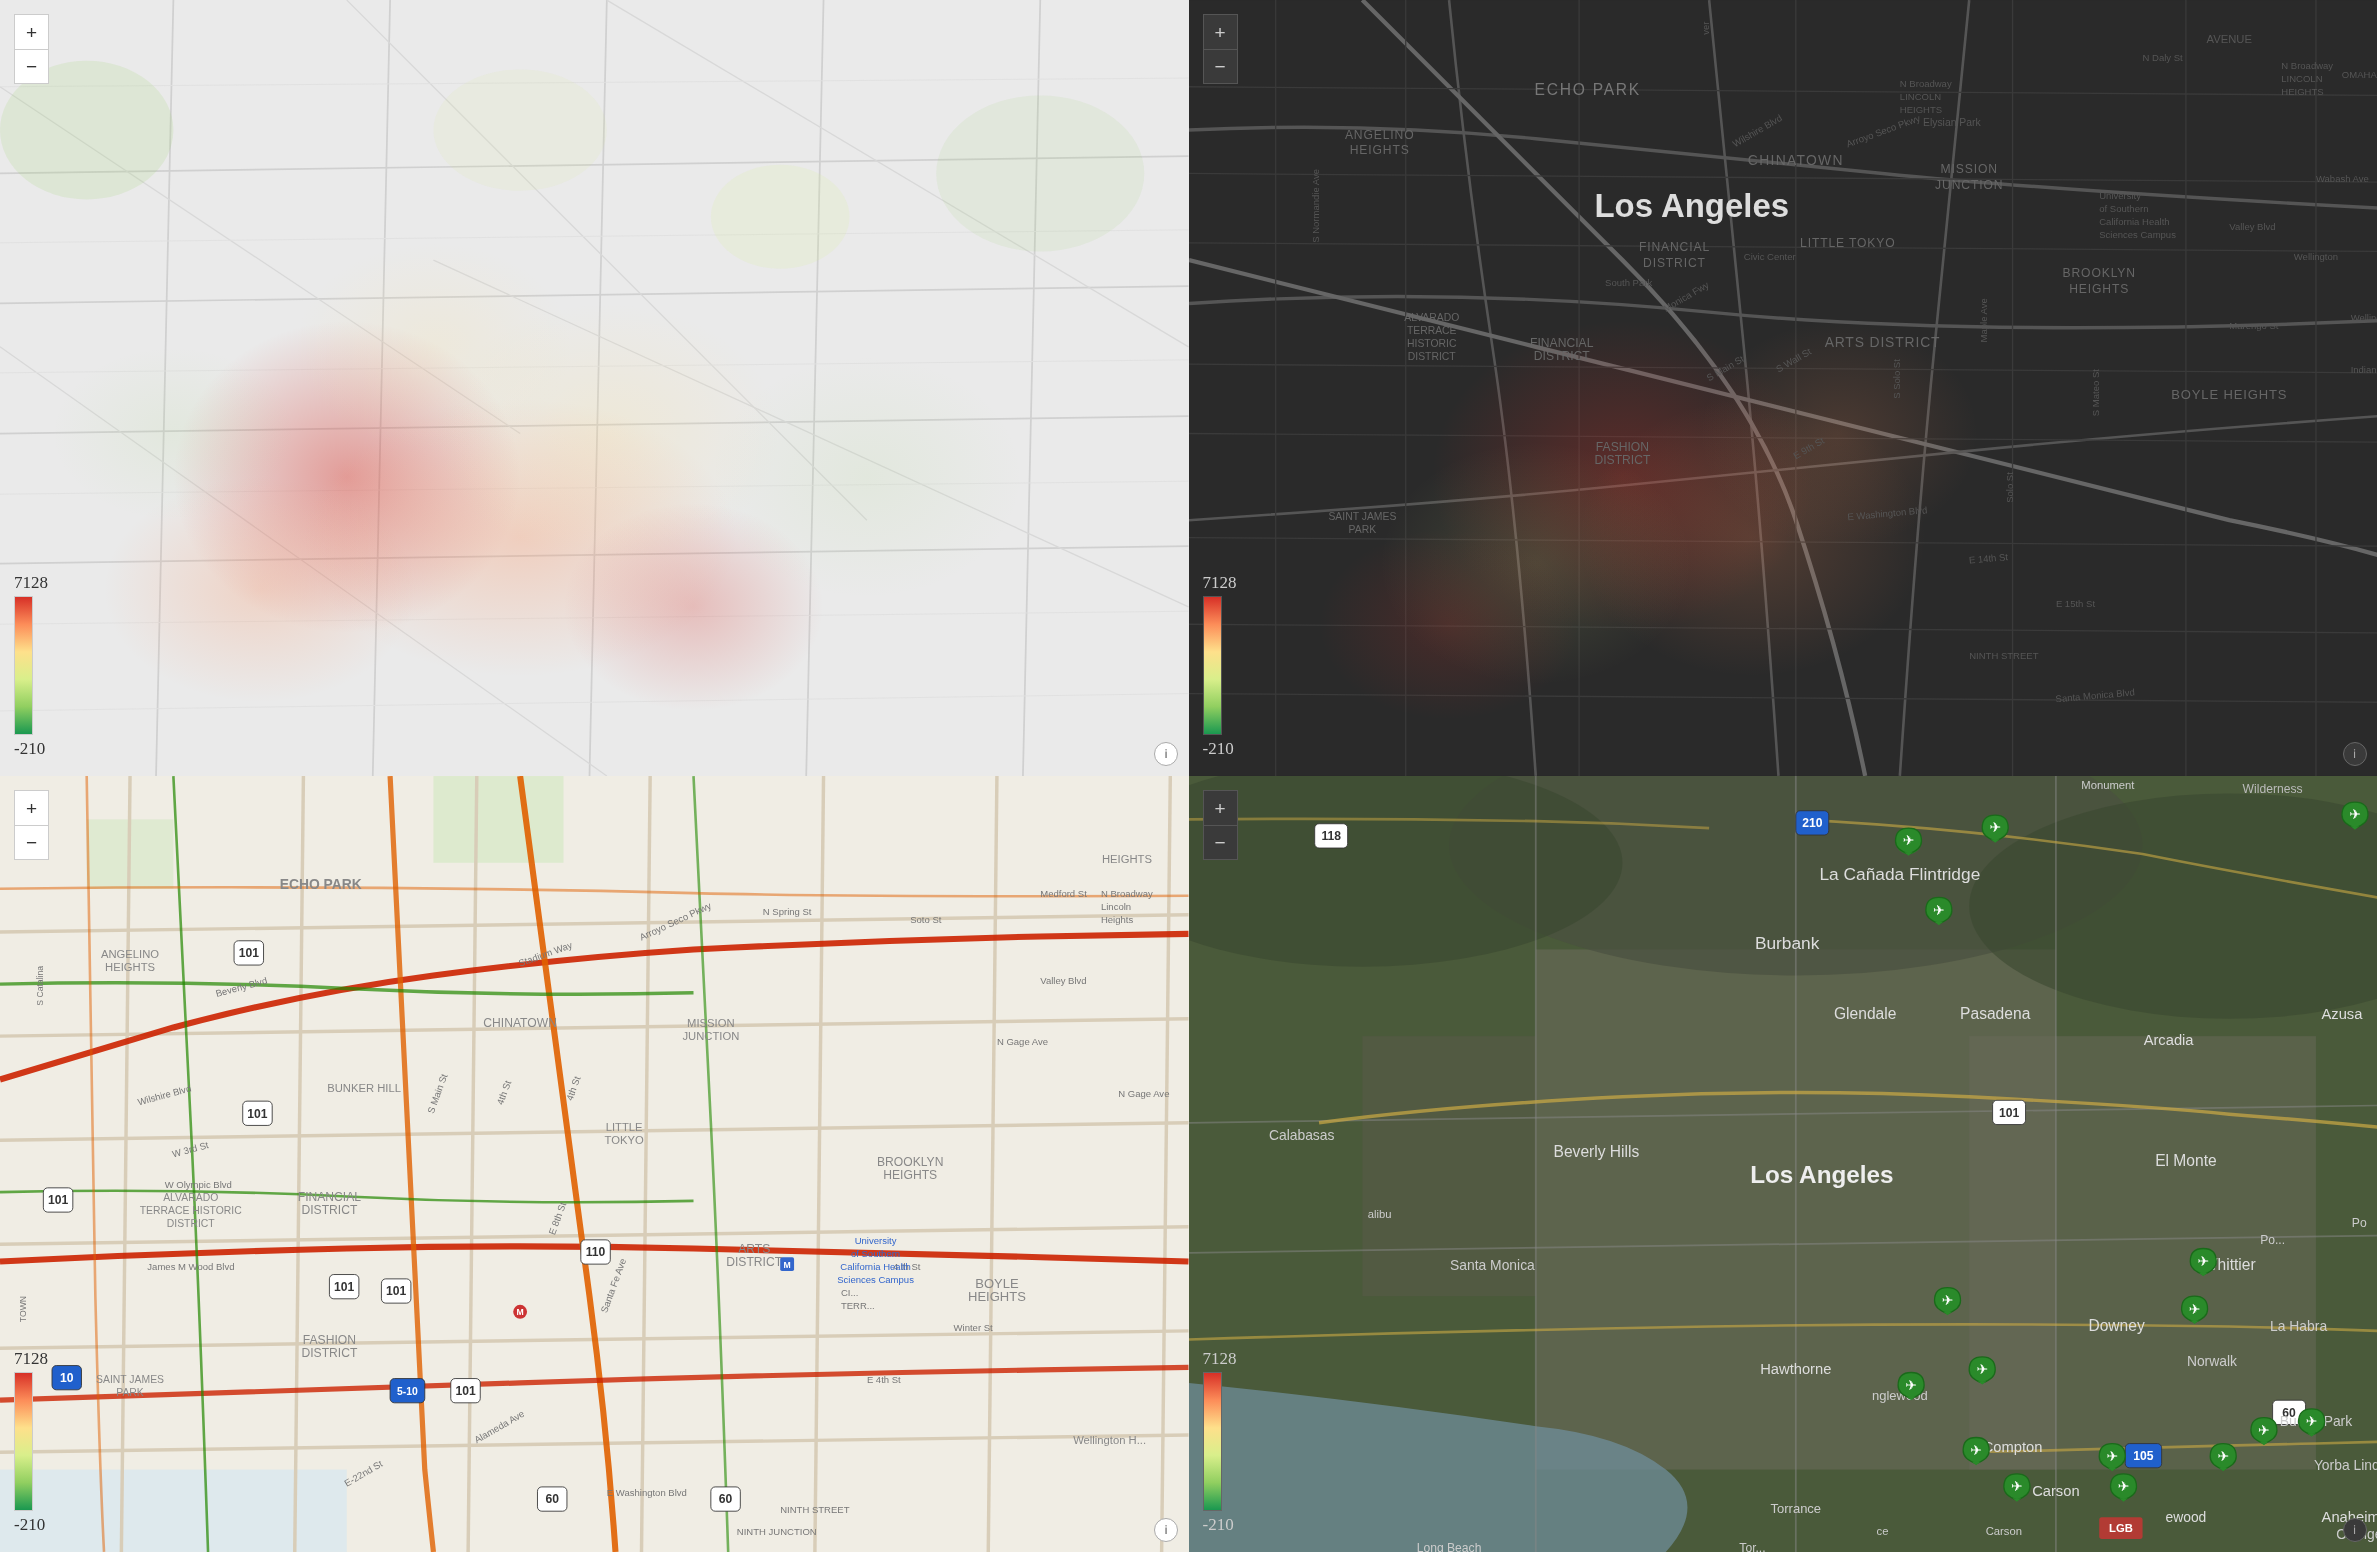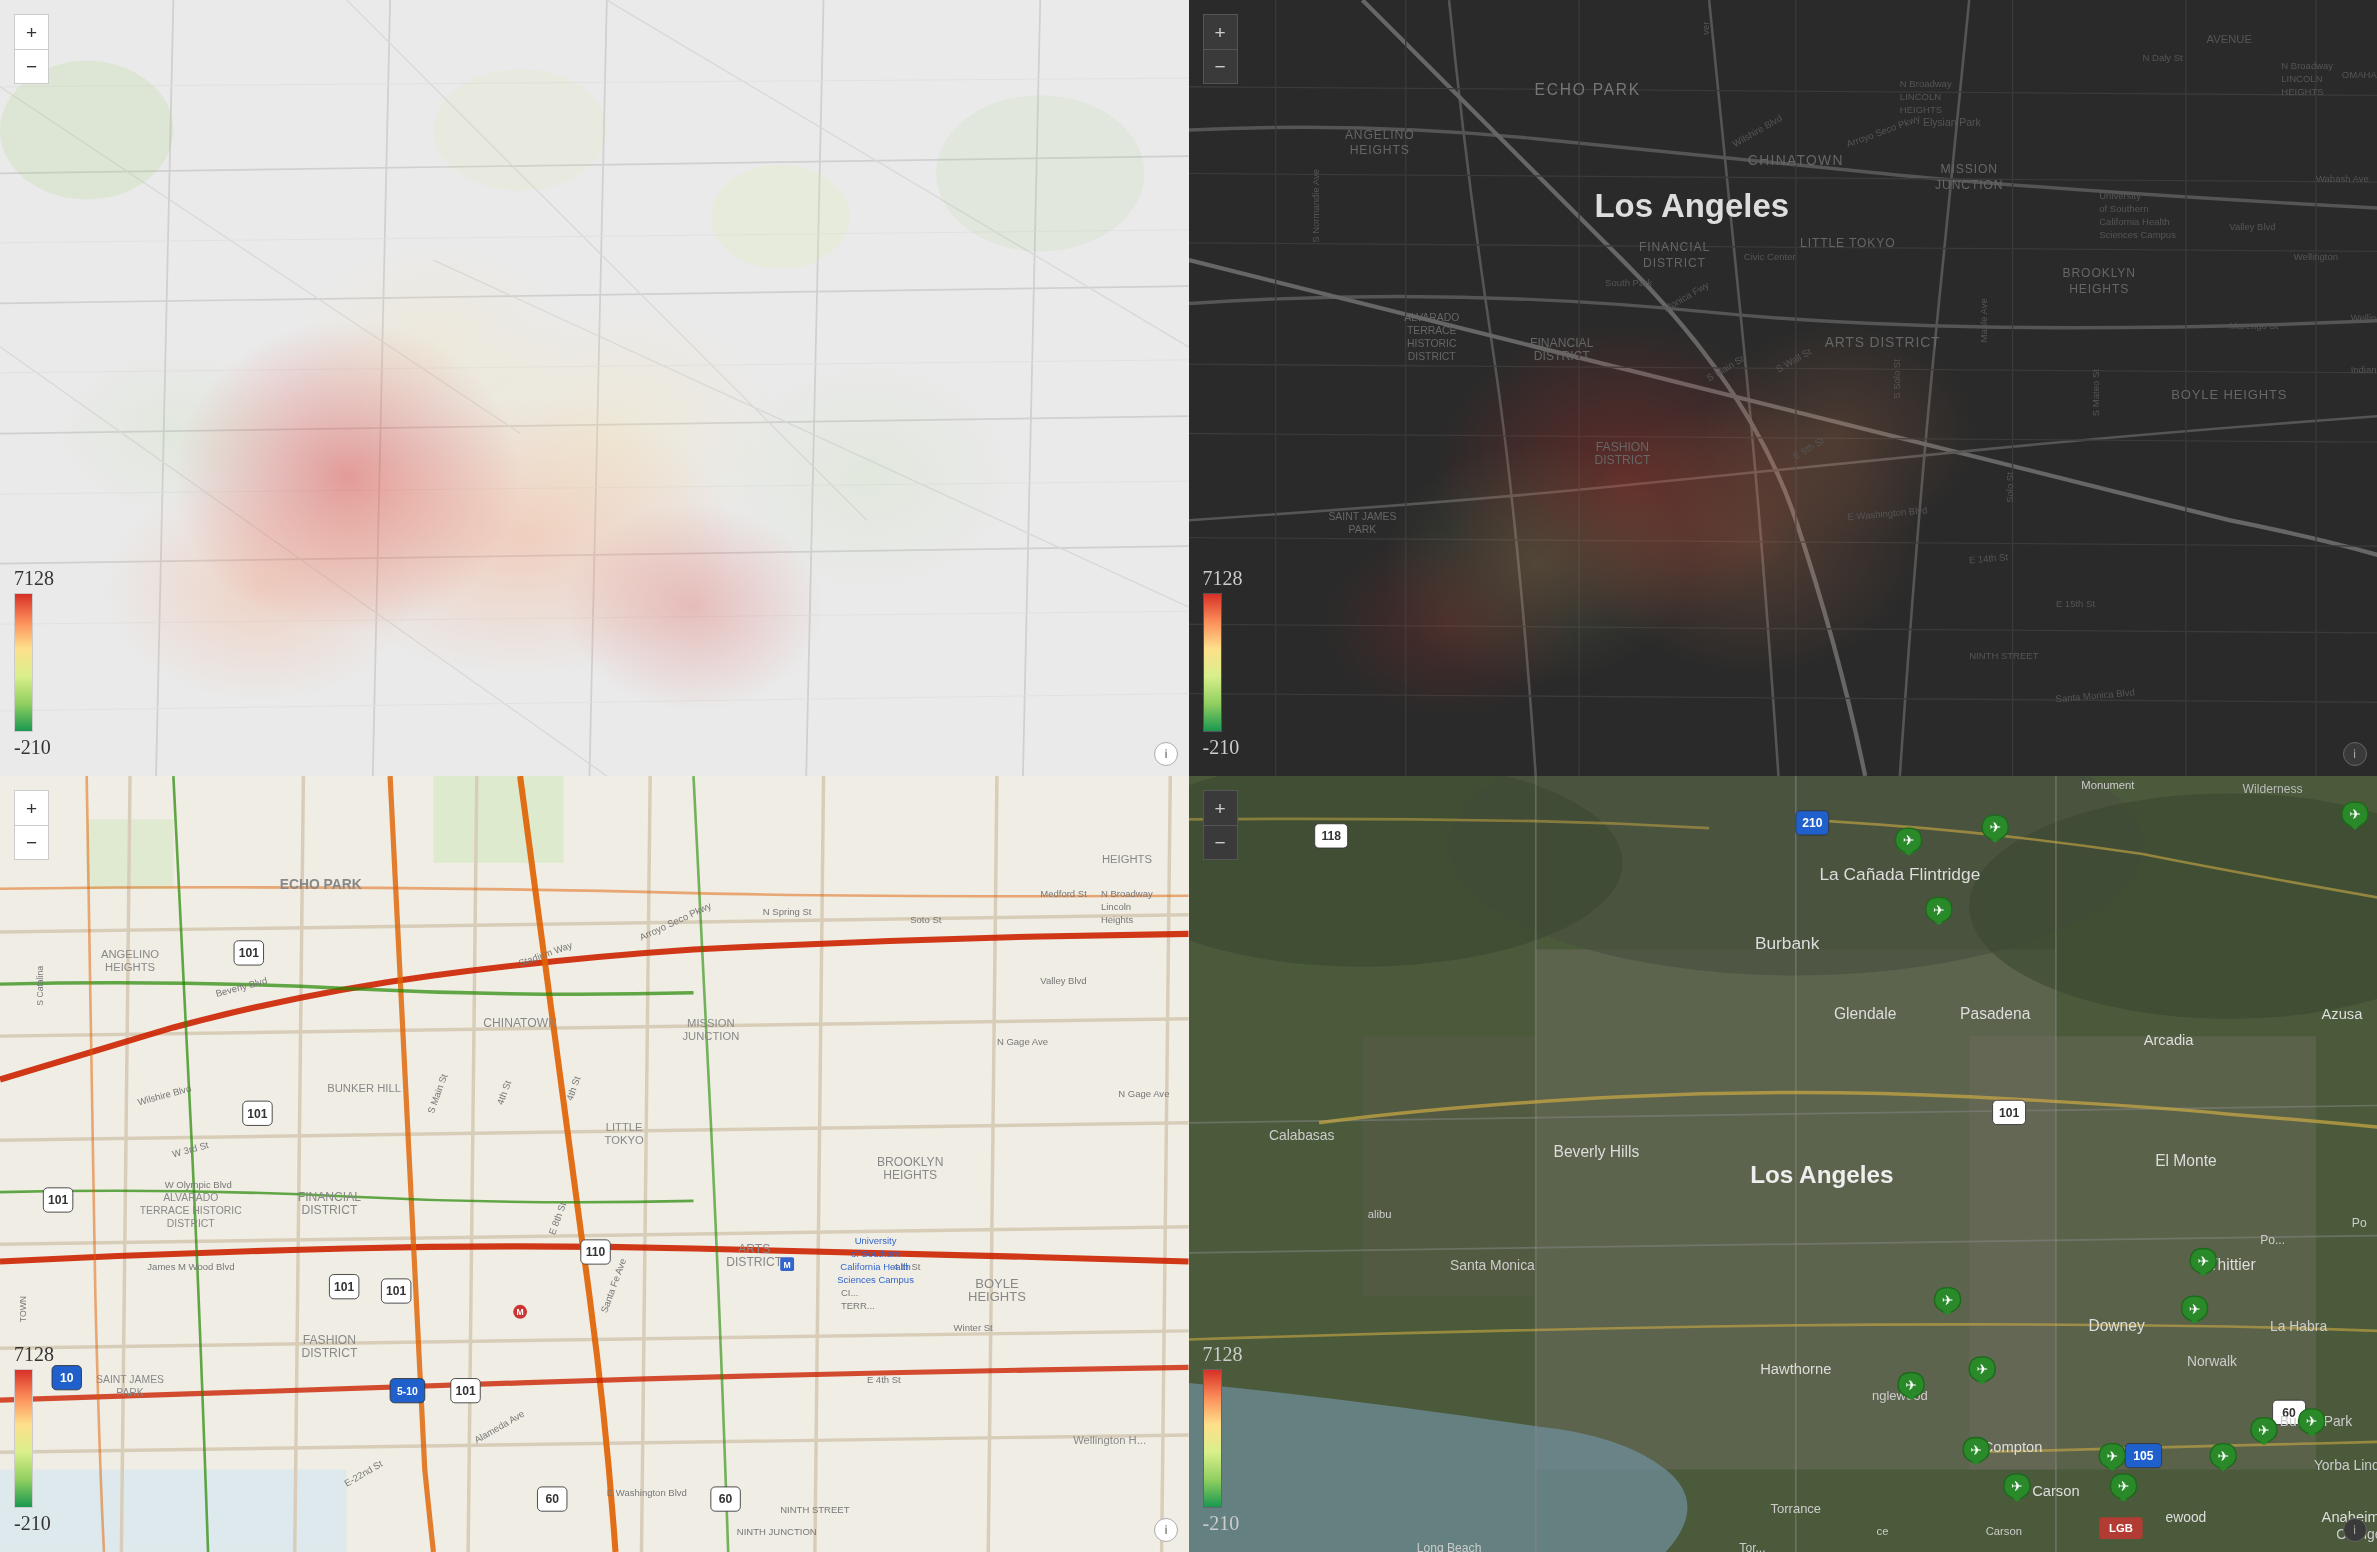--- a/index.html
+++ b/index.html
@@ -99,21 +99,21 @@
       position: absolute;
       bottom: 17.3px;
       left: 14px;
       z-index: 10;
       display: flex;
       flex-direction: column;
       align-items: flex-start;
     }
 
     .legend-max, .legend-min {
-      font-size: 20px;
+      font-size: 17px;
       font-weight: 500;
       color: #333;
     }
 
     .legend-bar {
       width: 19px;
       height: 139px;
       background: linear-gradient(to bottom, #d73027, #fc8d59, #fee08b, #d9ef8b, #91cf60, #1a9850);
       margin: 3.5px 0;
       border: 0.9px solid #ccc;

